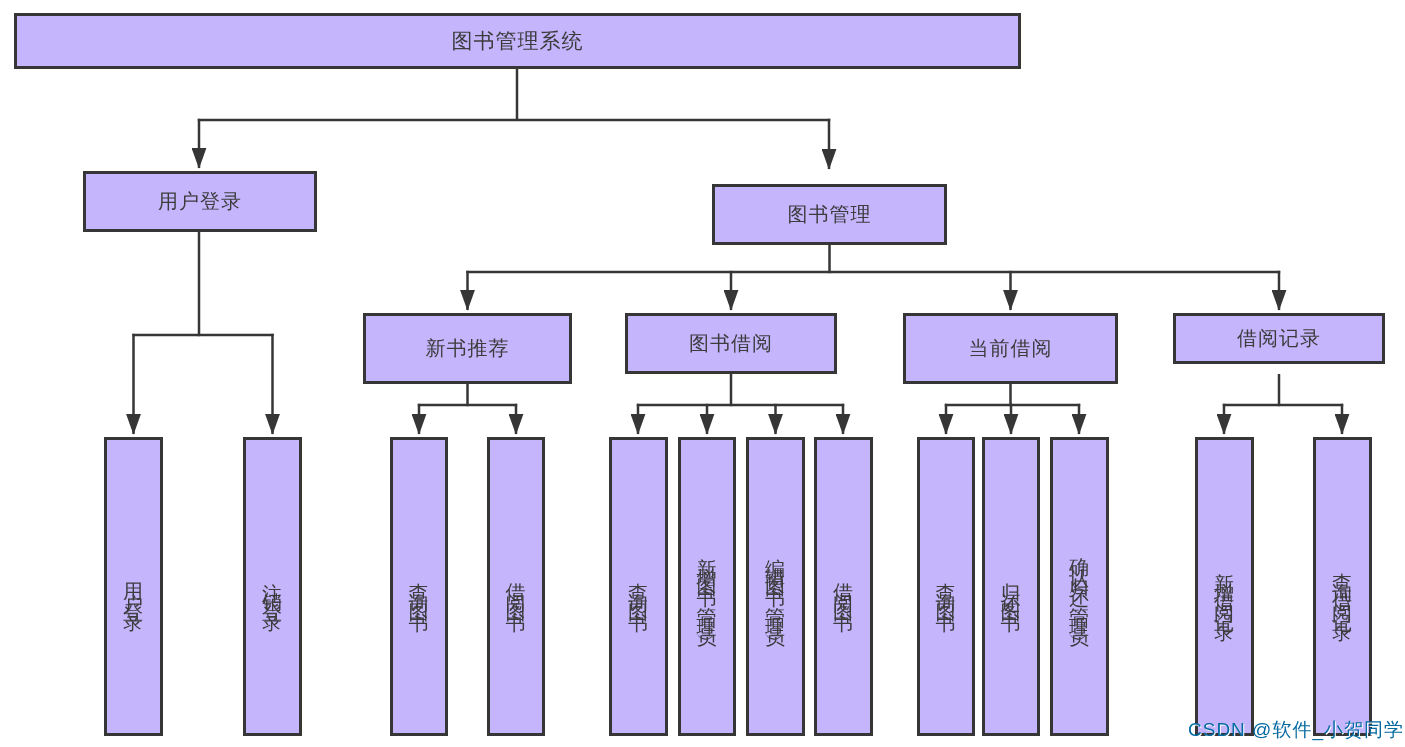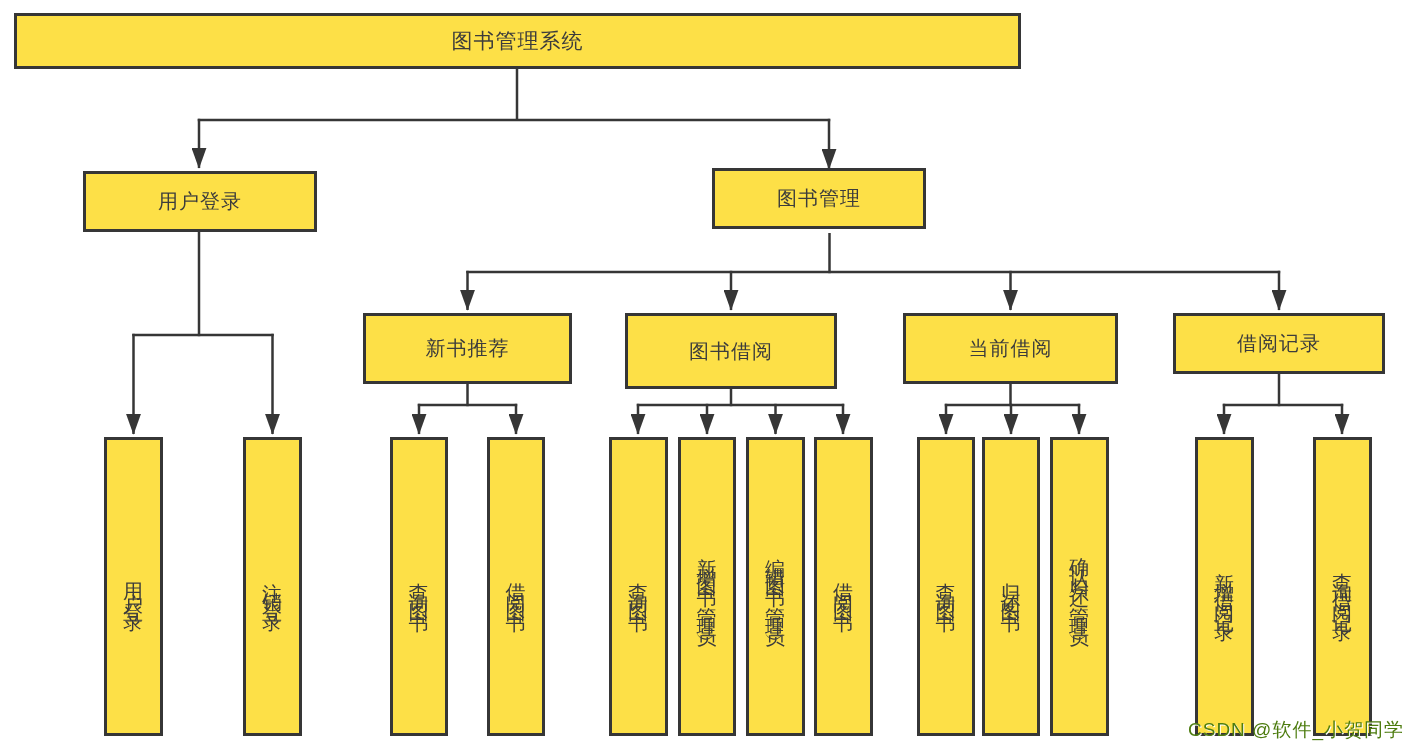--- a/index.html
+++ b/index.html
@@ -6,21 +6,21 @@
   #canvas{
     position:relative;
     width:1405px;height:747px;
     background:#ffffff;
     font-family:"Liberation Sans","DejaVu Sans",sans-serif;
     overflow:hidden;
   }
   .box{
     position:absolute;
     box-sizing:border-box;
-    background:#fde047;
+    background:#c4b5fd;
     border:3px solid #363636;
     display:flex;
     align-items:center;
     justify-content:center;
     color:#3c3c3c;
     z-index:2;
   }
   .hlabel{
     font-size:20px;
     letter-spacing:1px;
@@ -36,21 +36,21 @@
     white-space:nowrap;
   }
   #connectors{
     position:absolute;left:0;top:0;z-index:1;
     pointer-events:none;
   }
   #watermark{
     position:absolute;
     left:1188px;top:717px;
     font-size:19px;
-    color:#4d7c0f;
+    color:#0369a1;
     letter-spacing:1px;
     z-index:5;
     white-space:nowrap;
     text-shadow:1px 1px 0 #ffffff;
   }
 </style>
 </head>
 <body>
 
 <div id="canvas">
@@ -105,34 +105,34 @@
     </g>
   </svg>
 
   <div class="box root" style="left:14px;top:13px;width:1007px;height:56px">
     <span class="hlabel">图书管理系统</span>
   </div>
 
   <div class="box" style="left:83px;top:171px;width:234px;height:61px">
     <span class="hlabel">用户登录</span>
   </div>
-  <div class="box" style="left:712px;top:168px;width:214px;height:61px">
+  <div class="box" style="left:712px;top:184px;width:235px;height:61px">
     <span class="hlabel">图书管理</span>
   </div>
 
   <div class="box" style="left:363px;top:313px;width:209px;height:71px">
     <span class="hlabel">新书推荐</span>
   </div>
-  <div class="box" style="left:625px;top:313px;width:212px;height:76px">
+  <div class="box" style="left:625px;top:313px;width:212px;height:61px">
     <span class="hlabel">图书借阅</span>
   </div>
   <div class="box" style="left:903px;top:313px;width:215px;height:71px">
     <span class="hlabel">当前借阅</span>
   </div>
-  <div class="box" style="left:1173px;top:313px;width:212px;height:61px">
+  <div class="box" style="left:1173px;top:313px;width:212px;height:51px">
     <span class="hlabel">借阅记录</span>
   </div>
 
   <div class="box" style="left:104px;top:437px;width:59px;height:299px">
     <span class="vlabel">用户登录</span>
   </div>
   <div class="box" style="left:243px;top:437px;width:59px;height:299px">
     <span class="vlabel">注销登录</span>
   </div>
 

